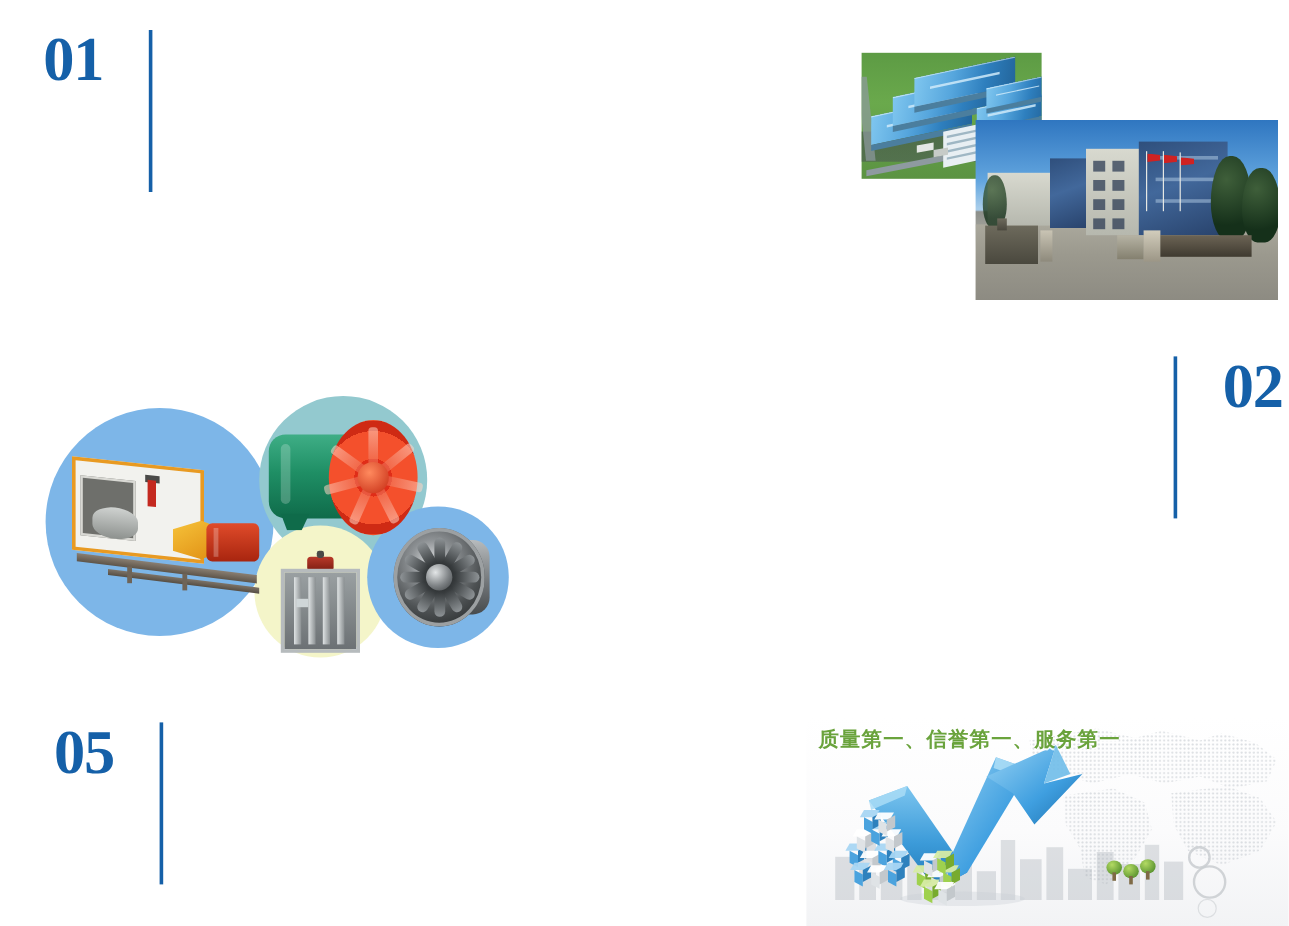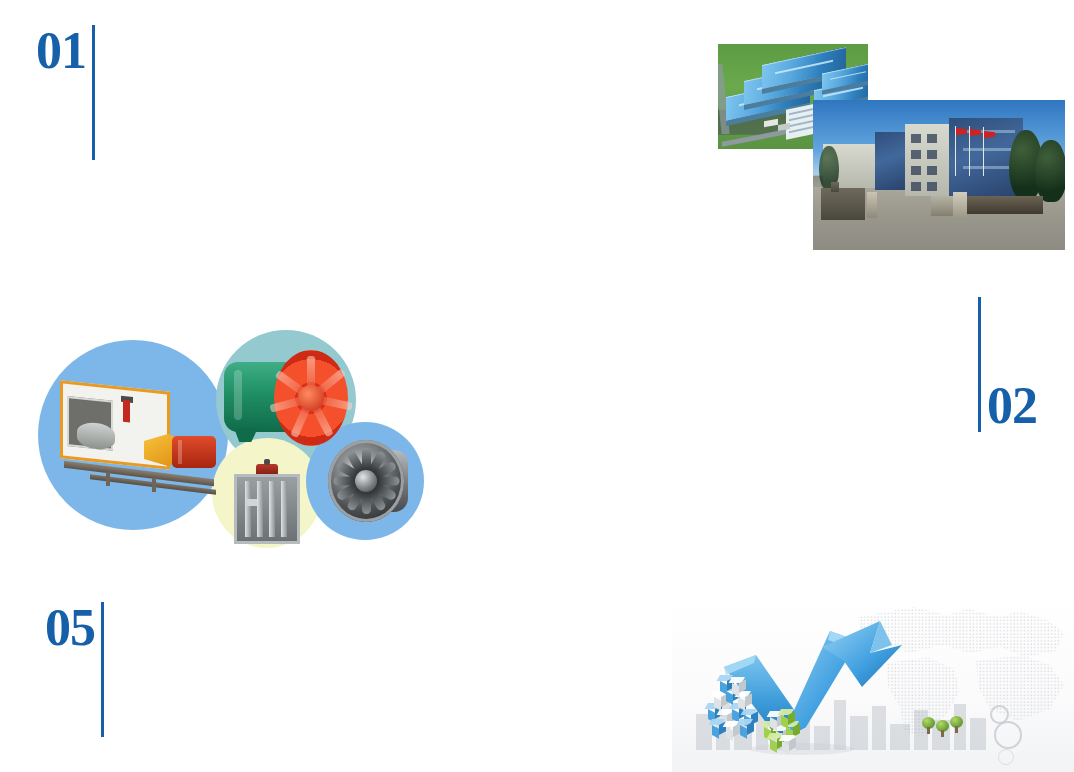--- a/index.html
+++ b/index.html
@@ -6,40 +6,40 @@
   body{
     width:1074px;height:772px;
     background:#ffffff;
     font-family:"Liberation Sans", sans-serif;
     overflow:hidden;
     position:relative;
   }
   .stage{position:relative;width:1074px;height:772px;overflow:hidden;background:#fff;}
 
   
-  .marker{position:absolute;display:flex;align-items:flex-start;}
+  .marker{position:absolute;display:flex;align-items:flex-start;gap:32px;}
   .marker .num{
     font-family:"Liberation Serif", "DejaVu Serif", serif;
     font-weight:700;
     font-size:52px;
     line-height:52px;
     letter-spacing:-1px;
     color:#1560A8;
     white-space:nowrap;
   }
   .marker .rule{
     width:3px;
     background:#1560A8;
     flex:0 0 3px;
   }
 
   #marker-01{left:36px;top:25px;}
   #marker-01 .rule{height:135px;margin-left:6px;}
 
-  #marker-02{left:978px;top:297px;align-items:flex-end;}
+  #marker-02{left:978px;top:297px;}
   #marker-02 .rule{height:135px;margin-right:6px;}
 
   #marker-03{left:45px;top:602px;}
   #marker-03 .rule{height:135px;margin-left:6px;}
 
   
   .photo{position:absolute;overflow:hidden;}
 
   #factory-render{
     left:718px;top:44px;width:150px;height:105px;
@@ -517,15 +517,16 @@
     </div>
     <div class="tree" style="left:278px;top:119px;">
       <span class="crown"></span>
         <span class="trunk"></span>
     </div>
 
     <div class="ring" style="left:318px;top:108px;width:15px;height:15px;"></div>
     <div class="ring" style="left:322px;top:124px;width:24px;height:24px;"></div>
     <div class="ring thin" style="left:326px;top:152px;width:14px;height:14px;"></div>
 
+    <div class="slogan">质量第一、信誉第一、服务第一</div>
   </div>
 
 </div>
 
 </body></html>

